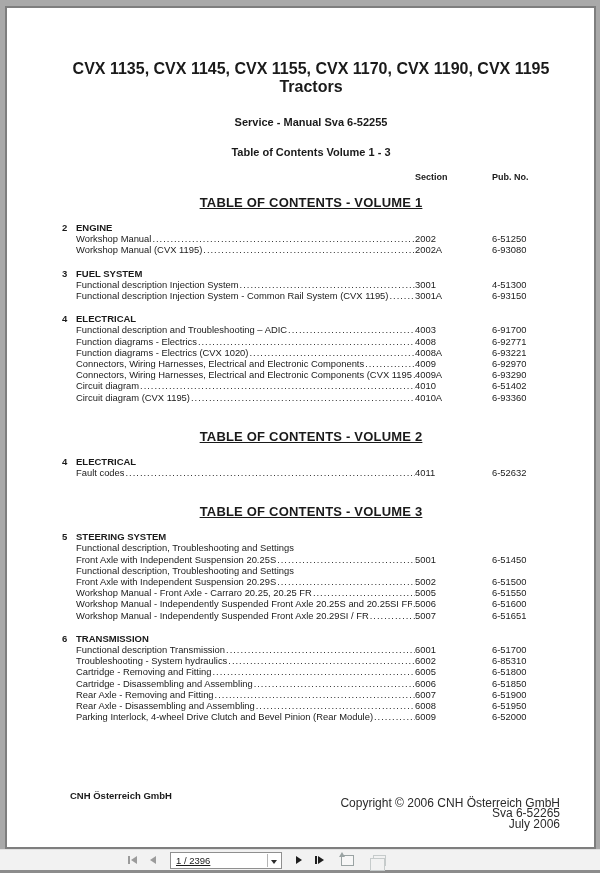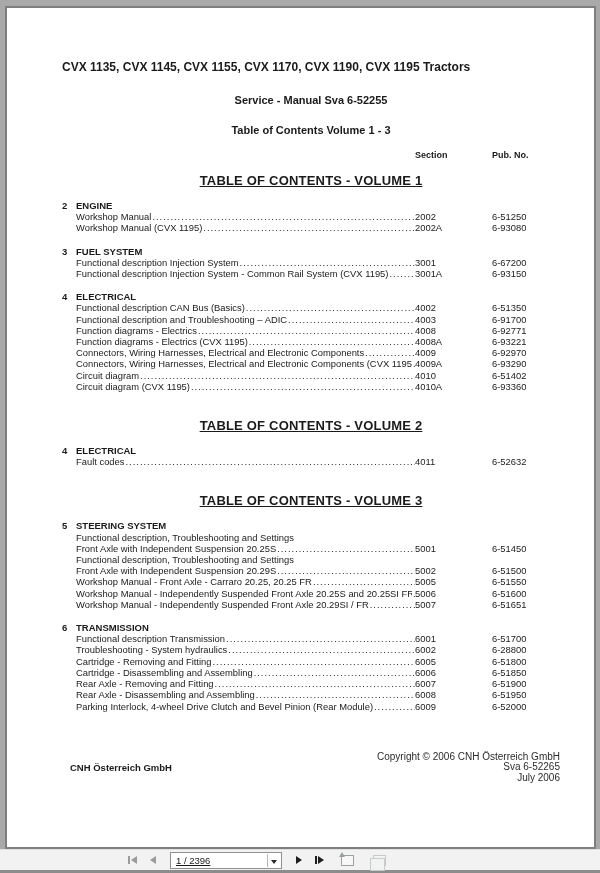--- a/index.html
+++ b/index.html
@@ -20,21 +20,21 @@
     padding:52px 34px 0 55px;
   }
   .statusbar {
     height:21px; background:#f2f2f2;
     display:flex; align-items:center; justify-content:center;
     border-top:1px solid #e0e0e0;
   }
   .bottom-strip { height:3px; background:#8c8c8c; }
 
   
-  .doc-title { text-align:left; font-weight:bold; font-size:12px; }
+  .doc-title { text-align:center; font-weight:bold; font-size:16px; }
   .doc-sub1  { text-align:center; font-weight:bold; font-size:11px; margin-top:20px; }
   .doc-sub2  { text-align:center; font-weight:bold; font-size:11px; margin-top:18px; }
 
   .cols-header { display:flex; margin-top:14px; padding-left:14px; font-size:9px; font-weight:bold; }
   .cols-header .spacer { flex:1; }
   .col-section { width:77px; margin-left:-10px; padding-right:17px; }
   .col-pub { width:68px; }
 
   
   .volume-title { text-align:center; font-weight:bold; font-size:13px; letter-spacing:.2px; margin-top:26px;text-decoration:underline; }
@@ -47,21 +47,21 @@
   .toc-row .t { white-space:nowrap; flex-shrink:1; overflow:hidden; }
   .leader { flex:1; overflow:hidden; white-space:nowrap; padding:0 2px 0 1px; letter-spacing:1px; }
   .leader::after { content:"......................................................................................................................................................................"; }
   .leader.hidden { visibility:hidden; }
   .toc-row .s { width:77px; flex-shrink:0; }
   .toc-row .p { width:68px; flex-shrink:0; }
 
   
   .doc-footer { display:flex; justify-content:space-between; margin-top:40px; align-items:center; }
   .footer-company { font-weight:bold; font-size:9.5px; margin-left:8px; }
-  .footer-copy { text-align:right; font-size:10px; line-height:10.5px; color:#2b2b2b; }
+  .footer-copy { text-align:right; font-size:12px; line-height:10.5px; color:#2b2b2b;margin-top:35px; }
 
   
   .nav-group { display:flex; align-items:center; gap:9px; margin-left:-86px; }
   .nav-btn { background:none; border:none; display:flex; align-items:center; gap:1px; padding:1px 2px; cursor:pointer; }
   .tri-left  { width:0; height:0; border-top:4px solid transparent; border-bottom:4px solid transparent; border-right:6px solid #1f1f1f; }
   .tri-right { width:0; height:0; border-top:4px solid transparent; border-bottom:4px solid transparent; border-left:6px solid #1f1f1f; }
   .bar { width:2px; height:8px; background:#1f1f1f; }
   .disabled .tri-left, .disabled .tri-right { border-right-color:#9b9b9b; border-left-color:#9b9b9b; }
   .disabled .bar { background:#9b9b9b; }
   .disabled .tri-left { border-right-color:#9b9b9b; }
@@ -120,54 +120,48 @@
           </div>
           <div class="section">
     <div class="section-header">
       <span class="sec-num">3</span>
       <span class="sec-name">FUEL SYSTEM</span>
     </div>
   <div class="toc-row">
     <span class="t">Functional description Injection System</span>
     <span class="leader"></span>
     <span class="s">3001</span>
-    <span class="p">6-67200</span>
+    <span class="p">4-51300</span>
   </div>
             <div class="toc-row">
     <span class="t">Functional description Injection System - Common Rail System (CVX 1195)</span>
     <span class="leader"></span>
     <span class="s">3001A</span>
     <span class="p">6-93150</span>
   </div>
           </div>
           <div class="section">
     <div class="section-header">
       <span class="sec-num">4</span>
       <span class="sec-name">ELECTRICAL</span>
     </div>
-  <div class="toc-row">
-    <span class="t">Functional description CAN Bus (Basics)</span>
-    <span class="leader"></span>
-    <span class="s">4002</span>
-    <span class="p">6-51350</span>
-  </div>
             <div class="toc-row">
     <span class="t">Functional description and Troubleshooting – ADIC</span>
     <span class="leader"></span>
     <span class="s">4003</span>
     <span class="p">6-91700</span>
   </div>
             <div class="toc-row">
     <span class="t">Function diagrams - Electrics</span>
     <span class="leader"></span>
     <span class="s">4008</span>
     <span class="p">6-92771</span>
   </div>
             <div class="toc-row">
-    <span class="t">Function diagrams - Electrics (CVX 1195)</span>
+    <span class="t">Function diagrams - Electrics (CVX 1020)</span>
     <span class="leader"></span>
     <span class="s">4008A</span>
     <span class="p">6-93221</span>
   </div>
             <div class="toc-row">
     <span class="t">Connectors, Wiring Harnesses, Electrical and Electronic Components</span>
     <span class="leader"></span>
     <span class="s">4009</span>
     <span class="p">6-92970</span>
   </div>
@@ -264,21 +258,21 @@
   <div class="toc-row">
     <span class="t">Functional description Transmission</span>
     <span class="leader"></span>
     <span class="s">6001</span>
     <span class="p">6-51700</span>
   </div>
             <div class="toc-row">
     <span class="t">Troubleshooting - System hydraulics</span>
     <span class="leader"></span>
     <span class="s">6002</span>
-    <span class="p">6-28800</span>
+    <span class="p">6-85310</span>
   </div>
             <div class="toc-row">
     <span class="t">Cartridge - Removing and Fitting</span>
     <span class="leader"></span>
     <span class="s">6005</span>
     <span class="p">6-51800</span>
   </div>
             <div class="toc-row">
     <span class="t">Cartridge - Disassembling and Assembling</span>
     <span class="leader"></span>

